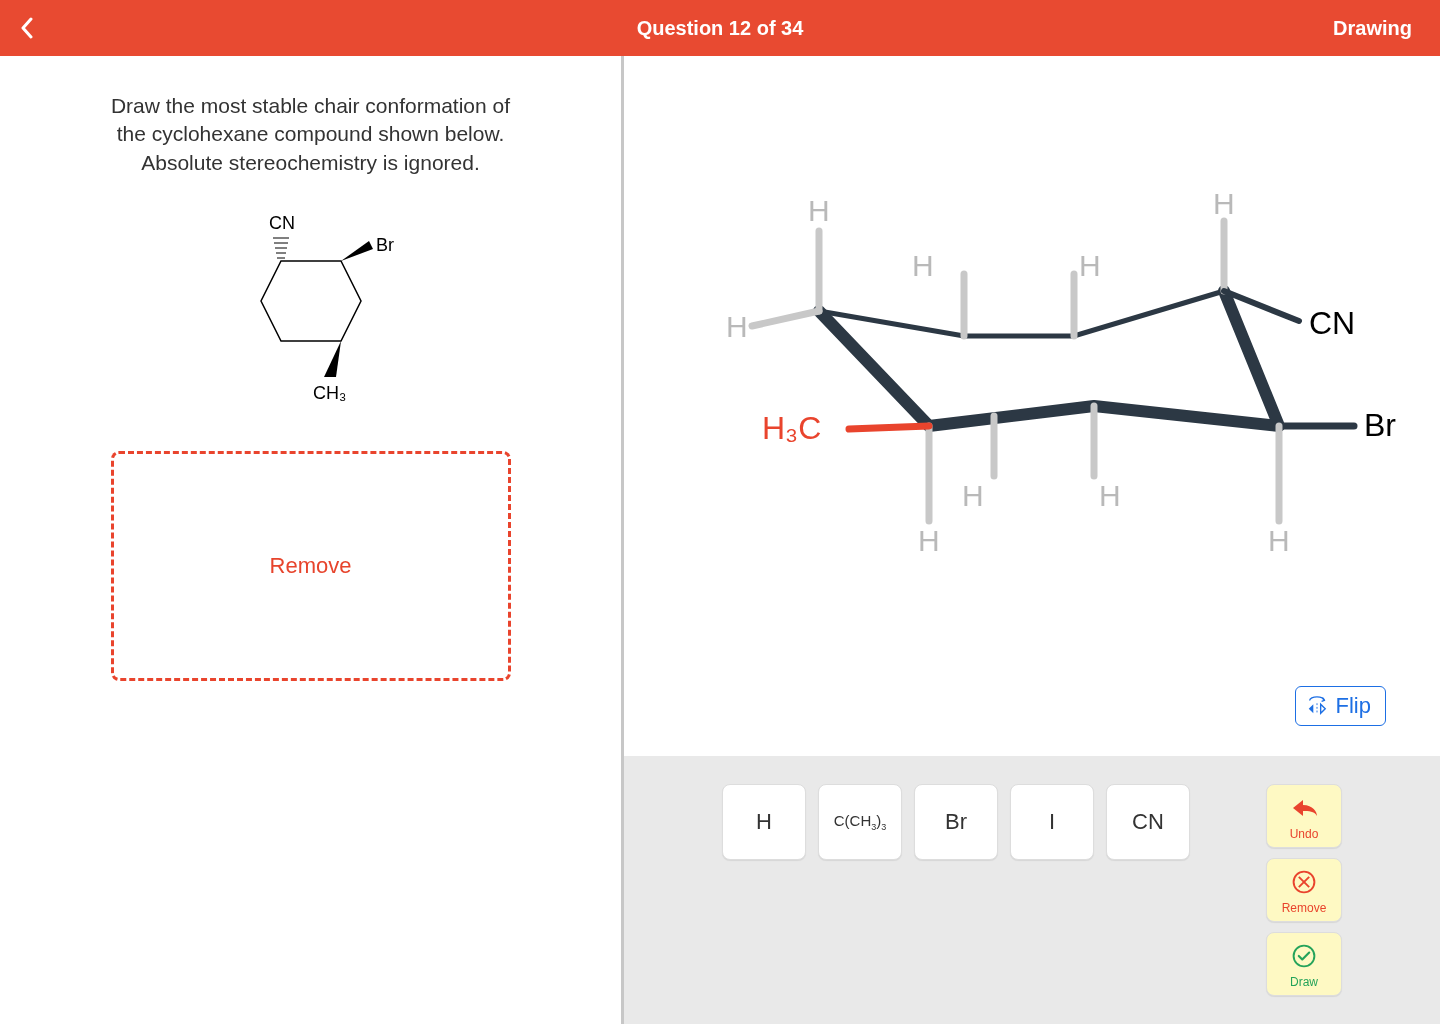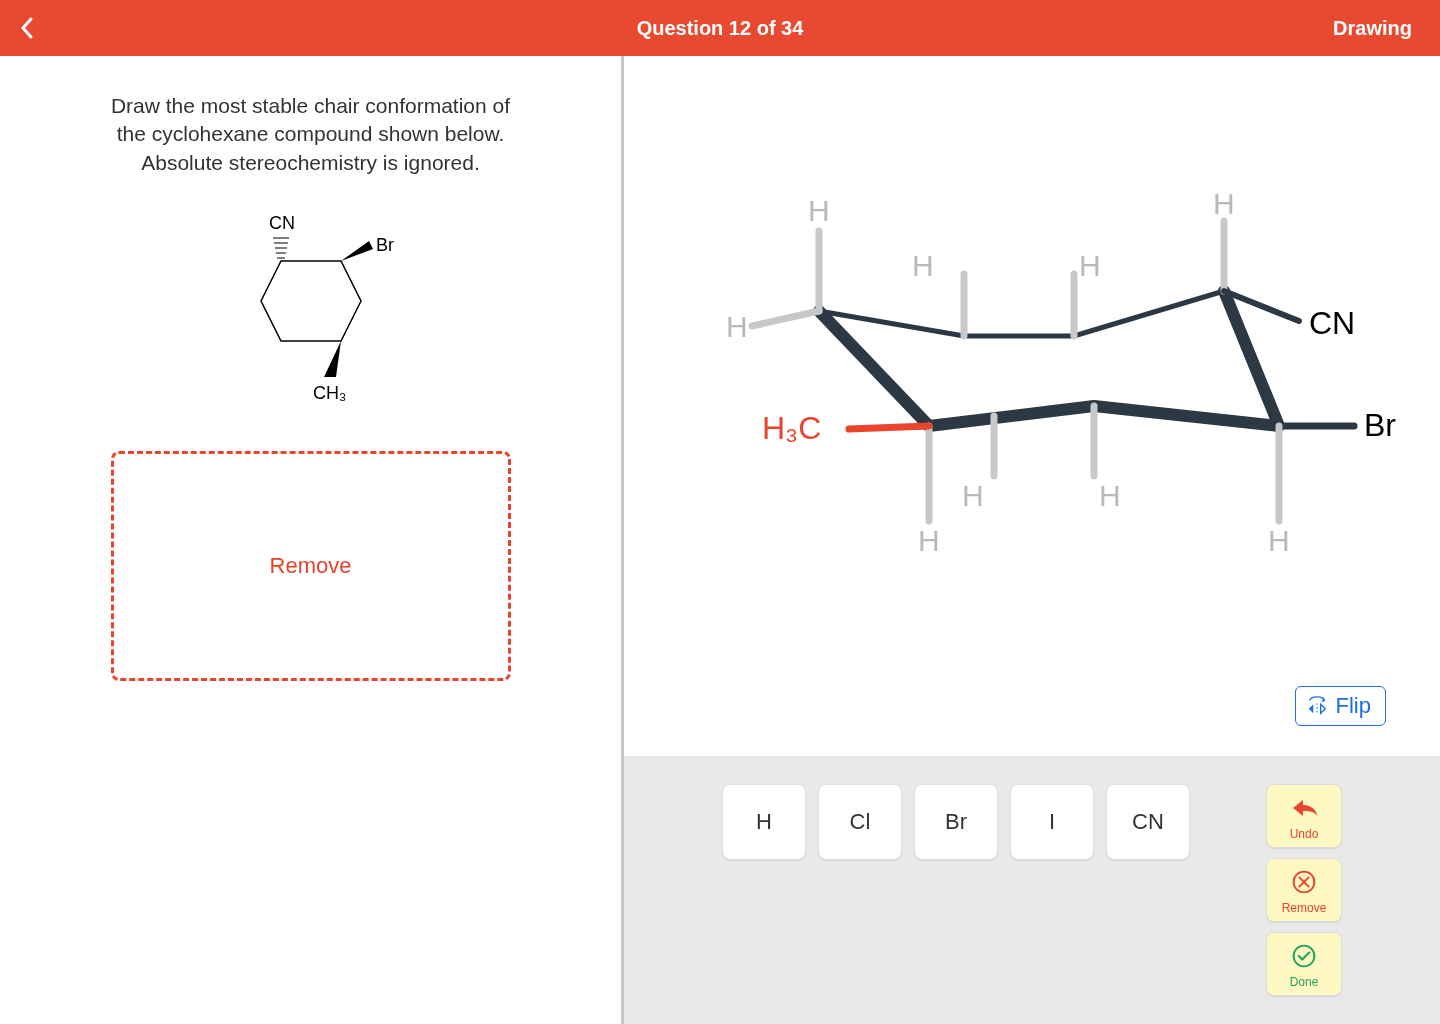--- a/index.html
+++ b/index.html
@@ -265,21 +265,21 @@
         <span>Flip</span>
       </div>
     </div>
 
     <div class="tool-panel">
       <div class="sub-grid">
         <div class="sub-btn">
             <span>H</span>
           </div>
         <div class="sub-btn">
-            <span>Cl</span>
+            <span class="sm">C(CH<sub>3</sub>)<sub>3</sub></span>
           </div>
         <div class="sub-btn">
             <span>Br</span>
           </div>
         <div class="sub-btn">
             <span>I</span>
           </div>
         <div class="sub-btn">
             <span>CN</span>
           </div>
@@ -304,18 +304,18 @@
           </div>
           <div class="lbl remove-c">Remove</div>
         </div>
         <div class="action-btn">
           <div class="ic">
             <svg viewBox="0 0 30 30" width="26" height="26">
               <circle cx="15" cy="15" r="12" fill="none" stroke="#24a35a" stroke-width="2.2"></circle>
               <polyline points="9,15 13,19 21,11" fill="none" stroke="#24a35a" stroke-width="2.5" stroke-linecap="round" stroke-linejoin="round"></polyline>
             </svg>
           </div>
-          <div class="lbl done-c">Done</div>
+          <div class="lbl done-c">Draw</div>
         </div>
       </div>
     </div>
   </div>
 </div>
 
 </body></html>

